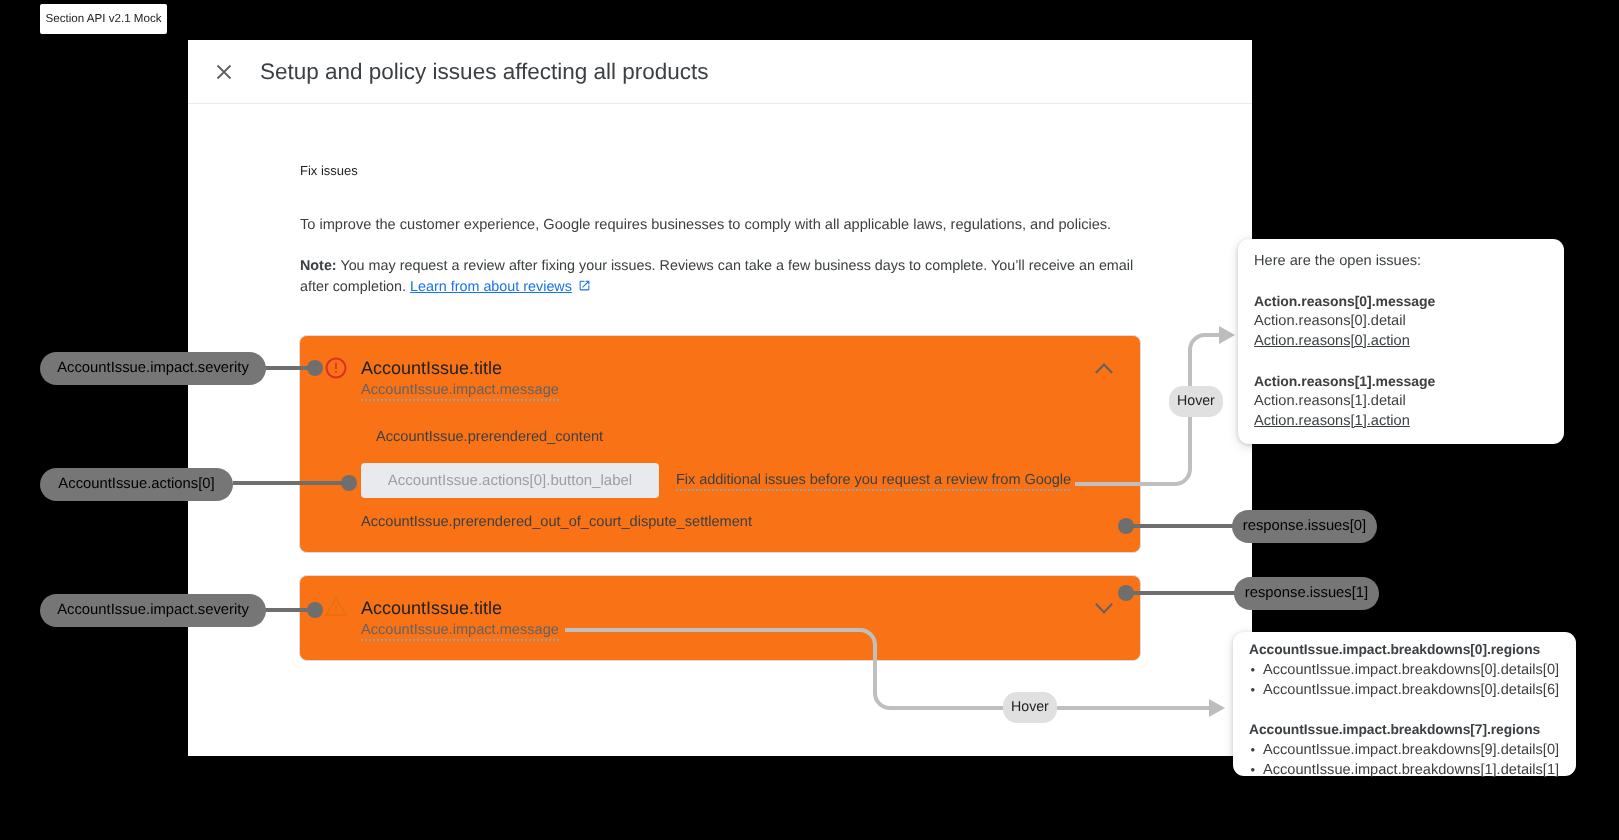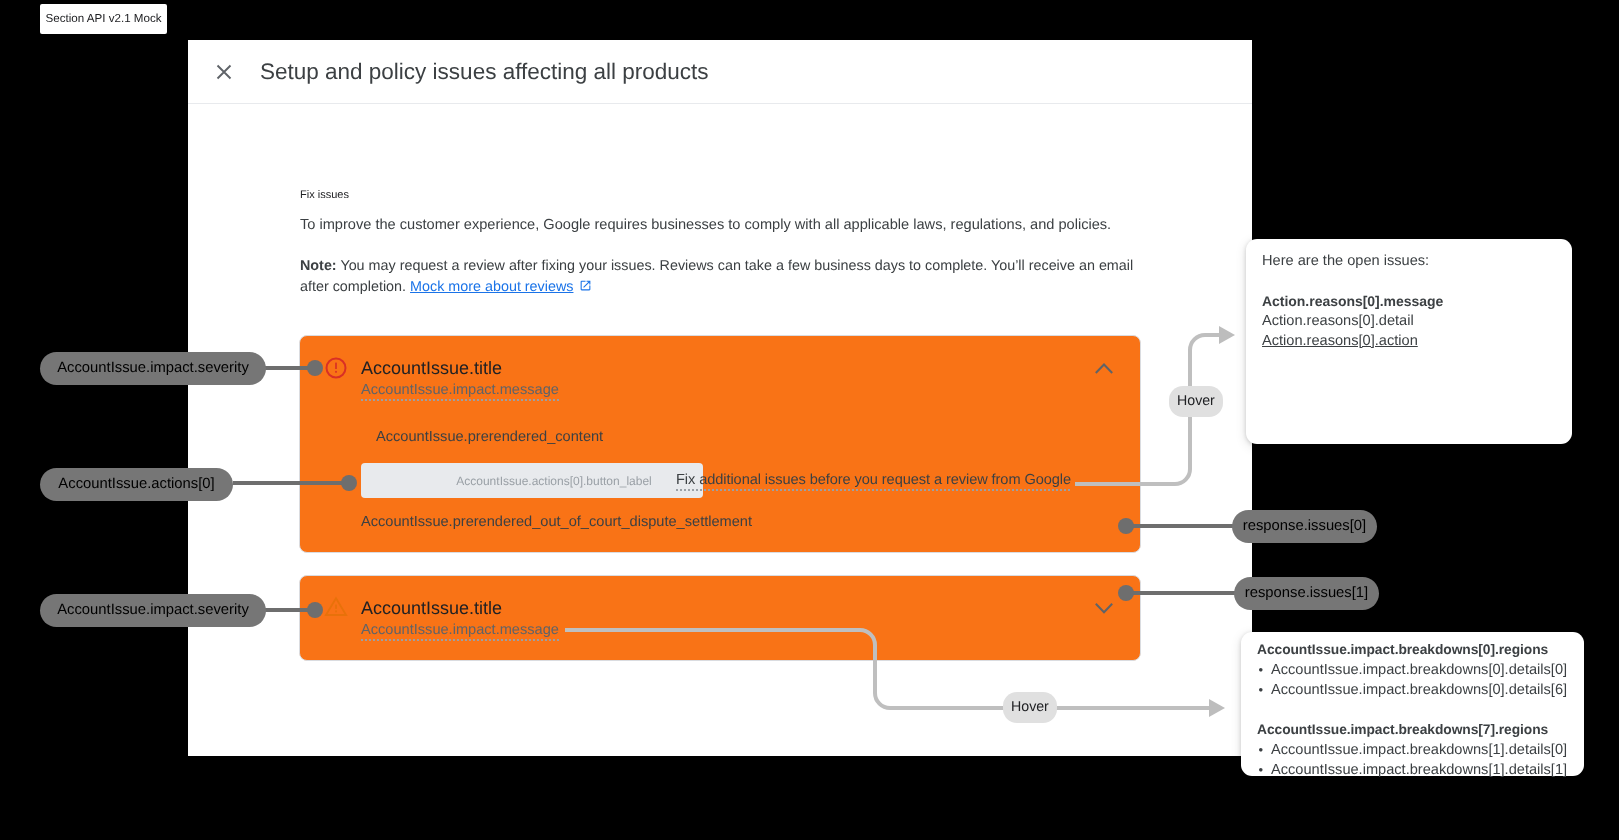--- a/index.html
+++ b/index.html
@@ -14,21 +14,21 @@
 
   
   .dialog{position:absolute;left:188px;top:40px;width:1064px;height:716px;background:#fff;z-index:1;}
   .dlg-header{position:absolute;left:0;top:0;width:1064px;height:63px;}
   .dlg-divider{position:absolute;left:0;top:63px;width:1064px;height:1px;background:#e8eaed;}
   .close-btn{position:absolute;left:24px;top:20px;width:24px;height:24px;cursor:pointer;}
   .dlg-title{position:absolute;left:72px;top:18px;font-size:22.5px;line-height:28px;color:#3c4043;
     letter-spacing:0;}
 
   
-  .section-title{position:absolute;z-index:2;left:300px;top:183px;font-size:11px;line-height:24px;color:#202124;}
+  .section-title{position:absolute;z-index:2;left:300px;top:159px;font-size:13px;line-height:24px;color:#202124;}
   .intro{position:absolute;z-index:2;left:300px;top:215px;width:900px;font-size:14.6px;line-height:20px;color:#3c4043;}
   .note{position:absolute;z-index:2;left:300px;top:256px;width:853px;font-size:14.35px;line-height:20.5px;color:#3c4043;}
   .note b{font-weight:700;}
   .note a{color:#1a73e8;text-decoration:underline;}
   .ext-icon{display:inline-block;vertical-align:-1.5px;margin-left:6px;}
 
   
   .card{position:absolute;z-index:2;background:#f97316;border:1px solid #dadce0;border-radius:8px;box-sizing:border-box;}
   .card1{left:299px;top:335px;width:842px;height:218px;}
   .card2{left:299px;top:575px;width:842px;height:86px;}
@@ -36,40 +36,40 @@
   .card2 .sev-icon{top:20px;}
   .card2 .chev{top:22px;}
   .sev-icon{position:absolute;left:25px;top:21px;width:22px;height:22px;}
   .issue-title{position:absolute;left:61px;top:19px;font-size:18px;line-height:26px;color:#202124;}
   .issue-msg{position:absolute;left:61px;top:44px;font-size:14.6px;line-height:20px;color:#5f6368;padding-bottom:1px;
     background-image:repeating-linear-gradient(to right,#9aa0a6 0 2px,transparent 2px 4px);
     background-size:100% 2px;background-repeat:no-repeat;background-position:left bottom;}
   .chev{position:absolute;right:26px;top:22px;width:20px;height:20px;cursor:pointer;}
   .prer{position:absolute;left:76px;top:91px;font-size:14.6px;line-height:20px;color:#3c4043;}
   .act-btn{position:absolute;left:61px;top:127px;width:298px;height:35px;background:#e8eaed;
-    border:none;border-radius:4px;color:#9aa0a6;font-size:12px;font-family:inherit;
-    display:flex;align-items:center;justify-content:center;cursor:default;padding-left:44px;}
+    border:none;border-radius:4px;color:#9aa0a6;font-size:15px;font-family:inherit;
+    display:flex;align-items:center;justify-content:center;cursor:default;}
   .helper{position:absolute;left:376px;top:134px;font-size:14.6px;line-height:20px;color:#3c4043;
     letter-spacing:-0.08px;padding-bottom:1px;
     background-image:repeating-linear-gradient(to right,#9aa0a6 0 2px,transparent 2px 4px);
     background-size:100% 2px;background-repeat:no-repeat;background-position:left bottom;}
   .footer-txt{position:absolute;left:61px;top:176px;font-size:14.6px;line-height:20px;color:#3c4043;}
 
   
   .pill{position:absolute;z-index:4;background:#767676;color:#000000;font-size:14.8px;line-height:19px;
     padding:7px 0;border-radius:17px;white-space:nowrap;text-align:center;box-sizing:border-box;}
   .pill-line{position:absolute;z-index:3;background:#6e6e6e;height:4px;}
   .pill-dot{position:absolute;z-index:4;width:16px;height:16px;border-radius:50%;background:#6e6e6e;}
 
   
   .hover-badge{position:absolute;z-index:5;background:#e0e0e0;color:#202124;font-size:14.2px;line-height:17px;
     padding:7px 8px;border-radius:14px;}
 
   
-  .tip{position:absolute;z-index:6;background:#fff;border-radius:11px;box-shadow:0 1px 4px rgba(0,0,0,.16),0 3px 12px rgba(0,0,0,.12);margin-left:8px;}
+  .tip{position:absolute;z-index:6;background:#fff;border-radius:11px;box-shadow:0 1px 4px rgba(0,0,0,.16),0 3px 12px rgba(0,0,0,.12);}
   .tip1{left:1238px;top:239px;width:326px;height:205px;}
   .tip2{left:1233px;top:632px;width:343px;height:144px;}
   .tip-intro{position:absolute;left:16px;top:12px;font-size:14.6px;line-height:20px;color:#3c4043;}
   .tip-grp{position:absolute;left:16px;font-size:14.6px;line-height:20px;color:#3c4043;}
   .tip-grp .m{font-weight:700;color:#3c4043;font-size:14px;letter-spacing:-0.03px;}
   .tip-grp .d{color:#3c4043;}
   .tip-grp .a{color:#3c4043;text-decoration:underline;}
   .tip2-grp{position:absolute;left:16px;font-size:14.3px;line-height:20px;color:#3c4043;}
   .tip2-grp .h{font-weight:700;display:block;font-size:13.8px;letter-spacing:-0.06px;}
   .tip2-grp ul{margin:0;padding:0 0 0 14px;list-style:none;font-size:14.6px;}
@@ -91,21 +91,21 @@
             <path d="M5.5 5.5 L18.5 18.5 M18.5 5.5 L5.5 18.5" stroke="#5f6368" stroke-width="1.9" fill="none"></path>
           </svg>
       </div>
       <div class="dlg-title">Setup and policy issues affecting all products</div>
     </div>
     <div class="dlg-divider"></div>
   </div>
 
   <div class="section-title">Fix issues</div>
   <div class="intro">To improve the customer experience, Google requires businesses to comply with all applicable laws, regulations, and policies.</div>
-  <div class="note"><b>Note:</b> <span>You may request a review after fixing your issues. Reviews can take a few business days to complete. You’ll receive an email after completion.</span> <a>Mock more about reviews</a><span class="ext-icon"><svg width="13" height="13" viewBox="0 0 24 24">
+  <div class="note"><b>Note:</b> <span>You may request a review after fixing your issues. Reviews can take a few business days to complete. You’ll receive an email after completion.</span> <a>Learn from about reviews</a><span class="ext-icon"><svg width="13" height="13" viewBox="0 0 24 24">
           <path d="M19 19H5V5h7V3H5a2 2 0 0 0-2 2v14a2 2 0 0 0 2 2h14c1.1 0 2-.9 2-2v-7h-2v7zM14 3v2h3.59l-9.83 9.83 1.41 1.41L19 6.41V10h2V3h-7z" fill="#1a73e8"></path>
         </svg></span></div>
 
   <div class="card card1">
     <div class="sev-icon">
       <svg width="22" height="22" viewBox="0 0 22 22">
           <circle cx="11" cy="11" r="9.5" fill="none" stroke="#d93025" stroke-width="2"></circle>
           <rect x="10.15" y="5.6" width="1.7" height="6.4" fill="#d93025"></rect>
           <rect x="10.15" y="13.9" width="1.7" height="1.8" fill="#d93025"></rect>
         </svg>
@@ -169,33 +169,38 @@
 
   <div class="hover-badge" style="left:1169px;top:386px;">Hover</div>
   <div class="hover-badge" style="left:1003px;top:692px;">Hover</div>
 
   <div class="tip tip1">
     <div class="tip-intro">Here are the open issues:</div>
     <div class="tip-grp" style="top:52px;">
       <div class="m">Action.reasons[0].message</div>
       <div class="d">Action.reasons[0].detail</div>
       <div class="a">Action.reasons[0].action</div>
+    </div>
+    <div class="tip-grp" style="top:132px;">
+      <div class="m">Action.reasons[1].message</div>
+      <div class="d">Action.reasons[1].detail</div>
+      <div class="a">Action.reasons[1].action</div>
     </div>
   </div>
 
   <div class="tip tip2">
     <div class="tip2-grp" style="top:8px;">
       <span class="h">AccountIssue.impact.breakdowns[0].regions</span>
       <ul>
           <li>AccountIssue.impact.breakdowns[0].details[0]</li>
           <li>AccountIssue.impact.breakdowns[0].details[6]</li>
         </ul>
     </div>
     <div class="tip2-grp" style="top:88px;">
       <span class="h">AccountIssue.impact.breakdowns[7].regions</span>
       <ul>
-          <li>AccountIssue.impact.breakdowns[1].details[0]</li>
+          <li>AccountIssue.impact.breakdowns[9].details[0]</li>
           <li>AccountIssue.impact.breakdowns[1].details[1]</li>
         </ul>
     </div>
   </div>
 
 </div>
 
 </body></html>

